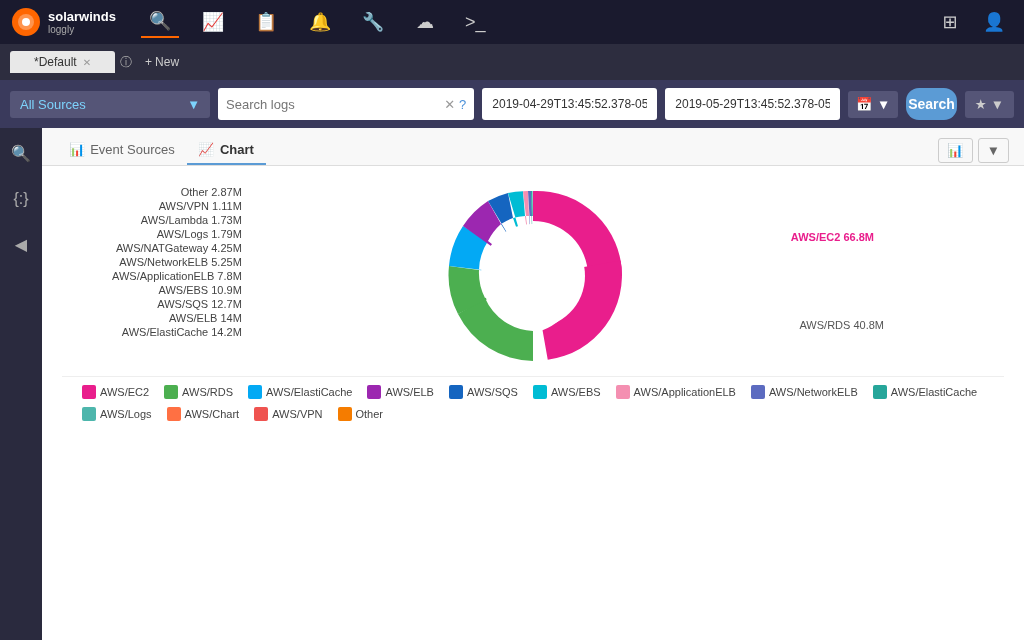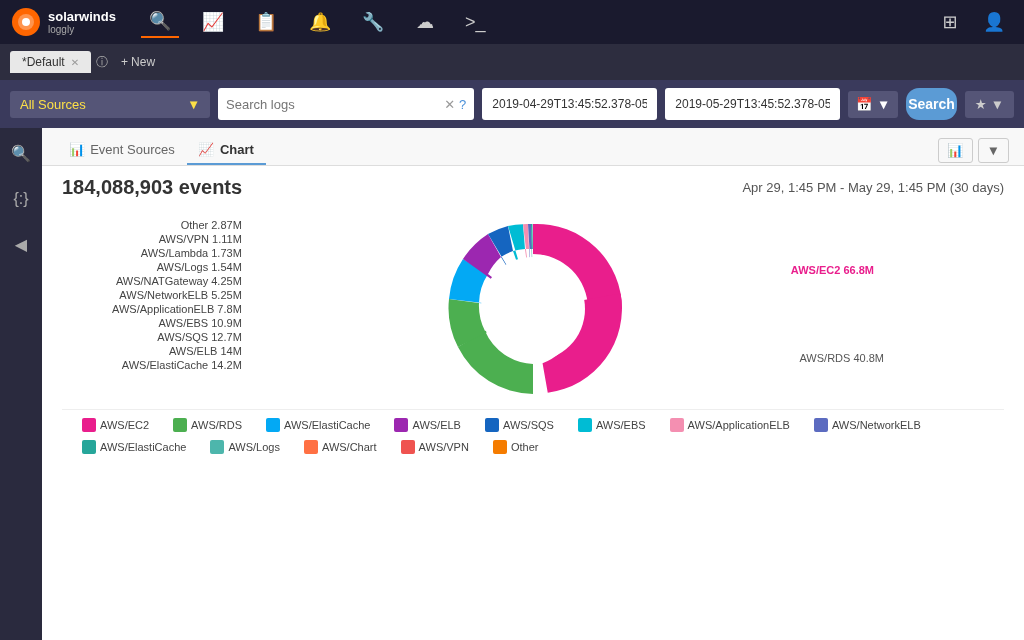--- a/index.html
+++ b/index.html
@@ -36,21 +36,21 @@
       background: #2d2d3f;
       height: 36px;
       display: flex;
       align-items: center;
       padding: 0 10px;
       gap: 5px;
     }
     .tab {
       background: #3d3d5a;
       color: #ccc;
-      padding: 4px 12px;
+      padding: 4px 24px;
       border-radius: 3px 3px 0 0;
       display: flex;
       align-items: center;
       gap: 6px;
       font-size: 12px;
       cursor: pointer;
     }
     .tab.active { background: #e8e8e8; color: #333; }
     .tab-close { font-size: 10px; color: #999; cursor: pointer; }
     .tab-info { color: #aaa; font-size: 12px; cursor: pointer; }
@@ -67,21 +67,21 @@
     
     .search-bar {
       background: #3a3a5c;
       padding: 8px 10px;
       display: flex;
       align-items: center;
       gap: 8px;
     }
     .source-select {
       background: #555577;
-      color: #fde047;
+      color: #7dd3fc;
       border: none;
       padding: 6px 10px;
       border-radius: 3px;
       font-size: 13px;
       min-width: 200px;
       display: flex;
       align-items: center;
       justify-content: space-between;
       cursor: pointer;
     }
@@ -259,21 +259,21 @@
     }
     .donut-svg {
       width: 200px;
       height: 200px;
     }
 
     
     .legend {
       display: flex;
       flex-wrap: wrap;
-      gap: 8px 24px;
+      gap: 8px 15px;
       padding: 8px 20px;
       border-top: 1px solid #eee;
     }
     .legend-item {
       display: flex;
       align-items: center;
       gap: 4px;
       font-size: 11px;
       color: #444;
     }
@@ -366,39 +366,35 @@
         <span>📈</span>
         <span>Chart</span>
       </div>
       <div class="content-actions">
         <button class="icon-btn">📊</button>
         <button class="icon-btn">▼</button>
       </div>
     </div>
 
     <div class="chart-area">
-      <div class="chart-header">
-        <span class="event-count">184,088,903 events</span>
-        <span class="date-range">Apr 29, 1:45 PM - May 29, 1:45 PM  (30 days)</span>
-      </div>
 
       <div class="chart-container">
 
         <div class="donut-labels-left">
           <div class="donut-label-line">
               <span>Other 2.87M</span>
             </div>
           <div class="donut-label-line">
               <span>AWS/VPN 1.11M</span>
             </div>
           <div class="donut-label-line">
               <span>AWS/Lambda 1.73M</span>
             </div>
           <div class="donut-label-line">
-              <span>AWS/Logs 1.54M</span>
+              <span>AWS/Logs 1.79M</span>
             </div>
           <div class="donut-label-line">
               <span>AWS/NATGateway 4.25M</span>
             </div>
           <div class="donut-label-line">
               <span>AWS/NetworkELB 5.25M</span>
             </div>
           <div class="donut-label-line">
               <span>AWS/ApplicationELB 7.8M</span>
             </div>

